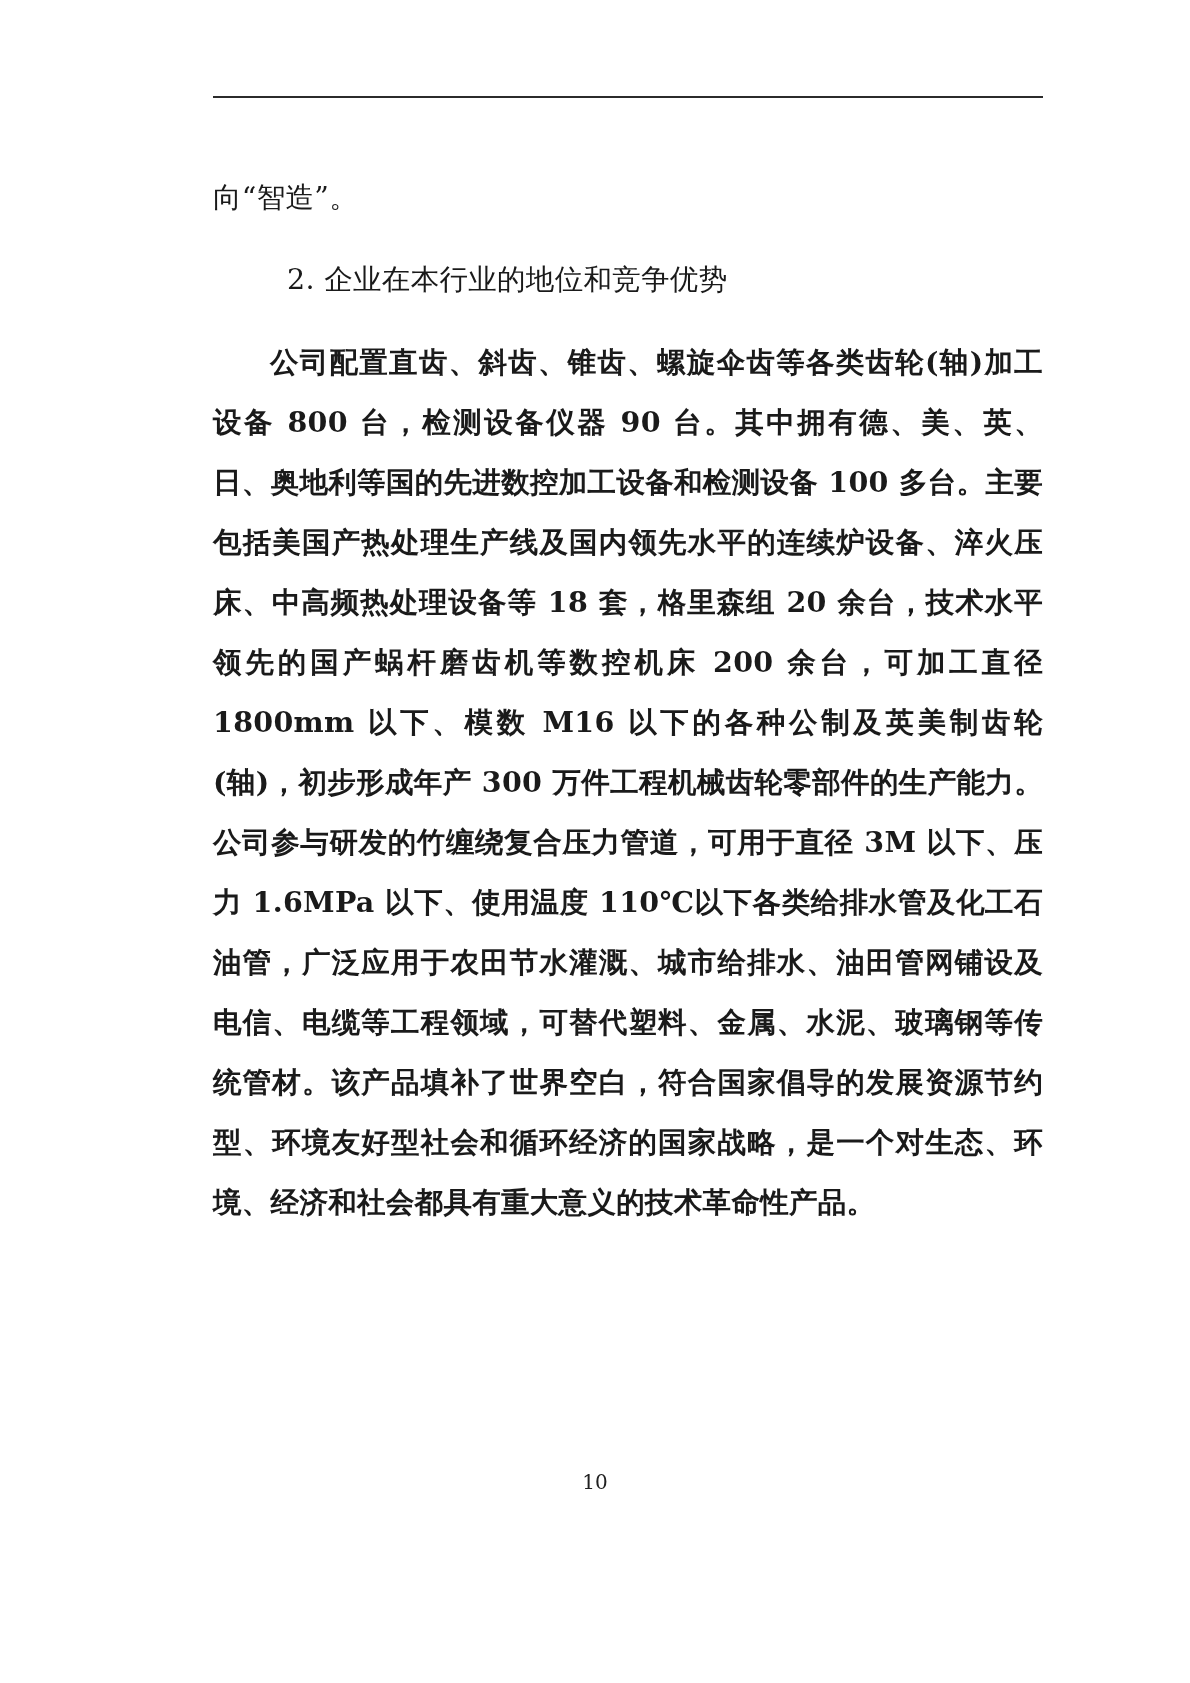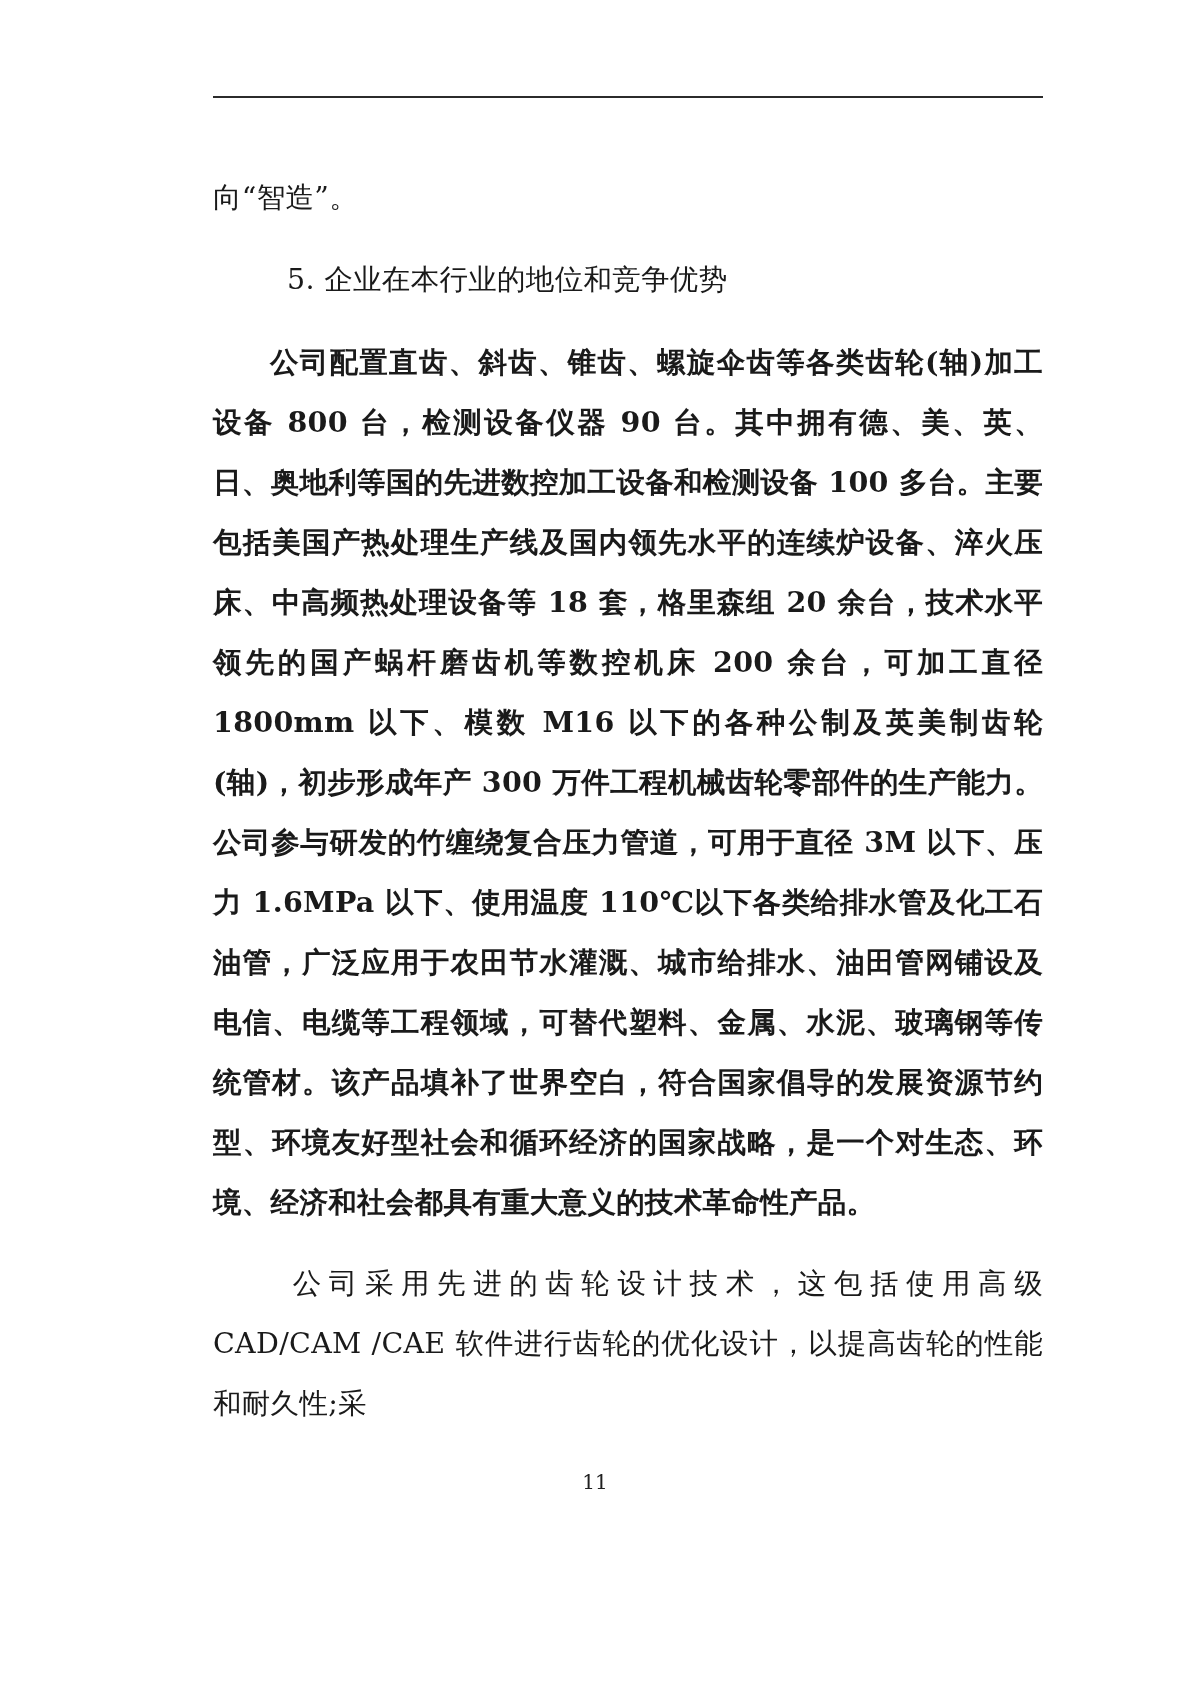--- a/index.html
+++ b/index.html
@@ -67,21 +67,20 @@
 </head>
 <body>
 
 <div class="page">
 
   <div class="content">
     <div class="header-rule"></div>
 
     <div class="body-text">
       <p>向“智造”。</p>
-      <p class="gap indent-heading">5. 企业在本行业的地位和竞争优势</p>
+      <p class="gap indent-heading">2. 企业在本行业的地位和竞争优势</p>
       <p class="gap indent-1">公司配置直齿、斜齿、锥齿、螺旋伞齿等各类齿轮(轴)加工设备 800 台，检测设备仪器 90 台。其中拥有德、美、英、日、奥地利等国的先进数控加工设备和检测设备 100 多台。主要包括美国产热处理生产线及国内领先水平的连续炉设备、淬火压床、中高频热处理设备等 18 套，格里森组 20 余台，技术水平领先的国产蜗杆磨齿机等数控机床 200 余台，可加工直径 1800mm 以下、模数 M16 以下的各种公制及英美制齿轮(轴)，初步形成年产 300 万件工程机械齿轮零部件的生产能力。公司参与研发的竹缠绕复合压力管道，可用于直径 3M 以下、压力 1.6MPa 以下、使用温度 110℃以下各类给排水管及化工石油管，广泛应用于农田节水灌溉、城市给排水、油田管网铺设及电信、电缆等工程领域，可替代塑料、金属、水泥、玻璃钢等传统管材。该产品填补了世界空白，符合国家倡导的发展资源节约型、环境友好型社会和循环经济的国家战略，是一个对生态、环境、经济和社会都具有重大意义的技术革命性产品。</p>
-      <p class="gap indent-last">公司采用先进的齿轮设计技术，这包括使用高级 CAD/CAM /CAE 软件进行齿轮的优化设计，以提高齿轮的性能和耐久性;采</p>
     </div>
   </div>
 
-  <div class="page-number">11</div>
+  <div class="page-number">10</div>
 
 </div>
 
 </body></html>

